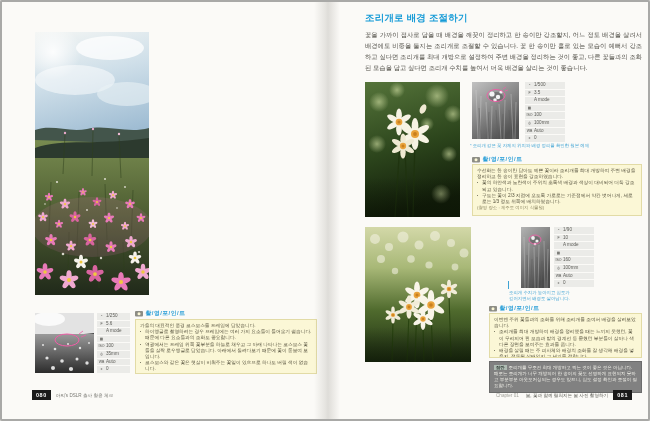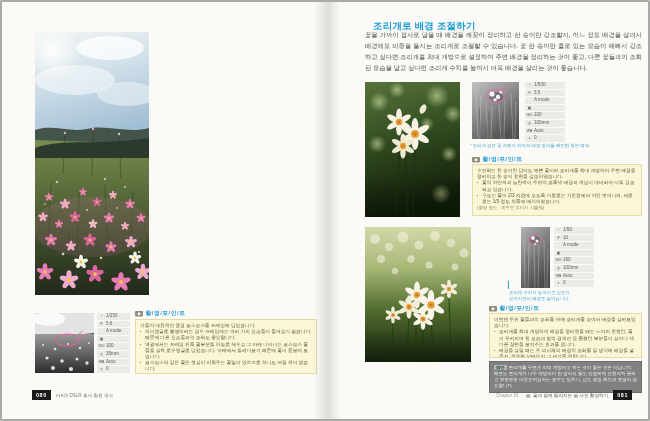--- a/index.html
+++ b/index.html
@@ -28,21 +28,21 @@
   
   .sp-head{position:absolute;display:flex;align-items:center;gap:2.5px;color:#2b9fd8;font-weight:bold;font-size:5.8px;letter-spacing:.5px;}
   .note{position:absolute;background:#fbf7d6;border:1px solid #e2dba6;box-sizing:border-box;padding:3px 4px;color:#56523e;overflow:hidden;}
   .note p{margin:0;}
   .note-intro{font-size:4.7px;line-height:6.2px;}
   .note-li{font-size:4.7px;line-height:6.2px;padding-left:5px;position:relative;}
   .note-li::before{content:"▪";position:absolute;left:0;top:0;font-size:3.6px;color:#4c4a38;}
   .note-loc{font-size:4.4px;color:#8d8763;margin-top:1.5px;}
 
   
-  #rp-title{position:absolute;left:363px;top:10px;margin:8px;font-size:9.5px;color:#169bd7;font-weight:bold;letter-spacing:.2px;}
+  #rp-title{position:absolute;left:363px;top:10px;margin:0;font-size:9.5px;color:#169bd7;font-weight:bold;letter-spacing:.2px;}
   #rp-intro{position:absolute;left:363px;top:28px;width:277px;margin:0;font-size:6.3px;line-height:10.9px;color:#4e4c45;text-align:justify;}
 
   .cap{position:absolute;color:#3fa3d4;font-size:4.4px;line-height:6px;}
   #cap1{left:468px;top:141px;width:165px;}
   #cap2{left:507px;top:288px;width:90px;}
   #cap2-leader{position:absolute;left:506px;top:279px;width:1px;height:8px;background:#3fa3d4;}
   .cap-star{margin-right:1px;}
 
   #tipbox{position:absolute;left:487px;top:359px;width:153px;box-sizing:border-box;background:#818181;border:1px solid #6c6c6c;padding:3px 4px;font-size:4.5px;line-height:6.1px;color:#f2f1ea;}
   #tip-tag{background:#aebbb2;color:#2e3a33;padding:0 2px;margin-right:2px;font-weight:bold;font-size:4.3px;}

